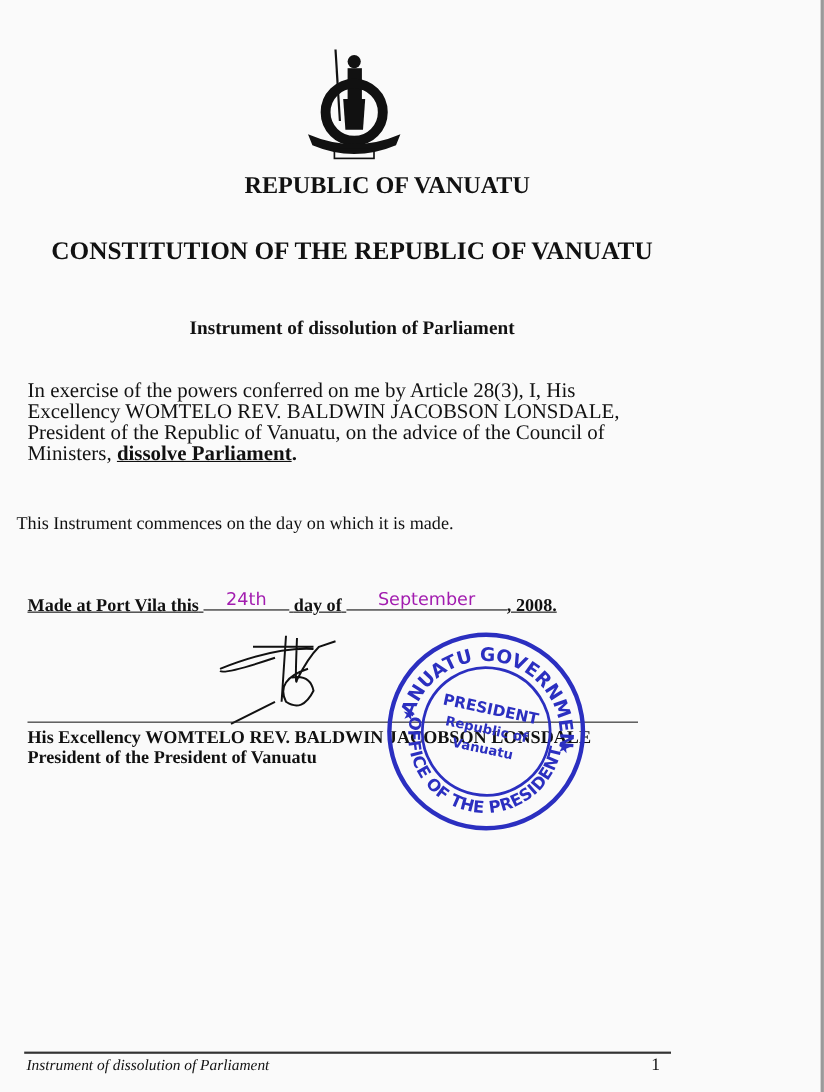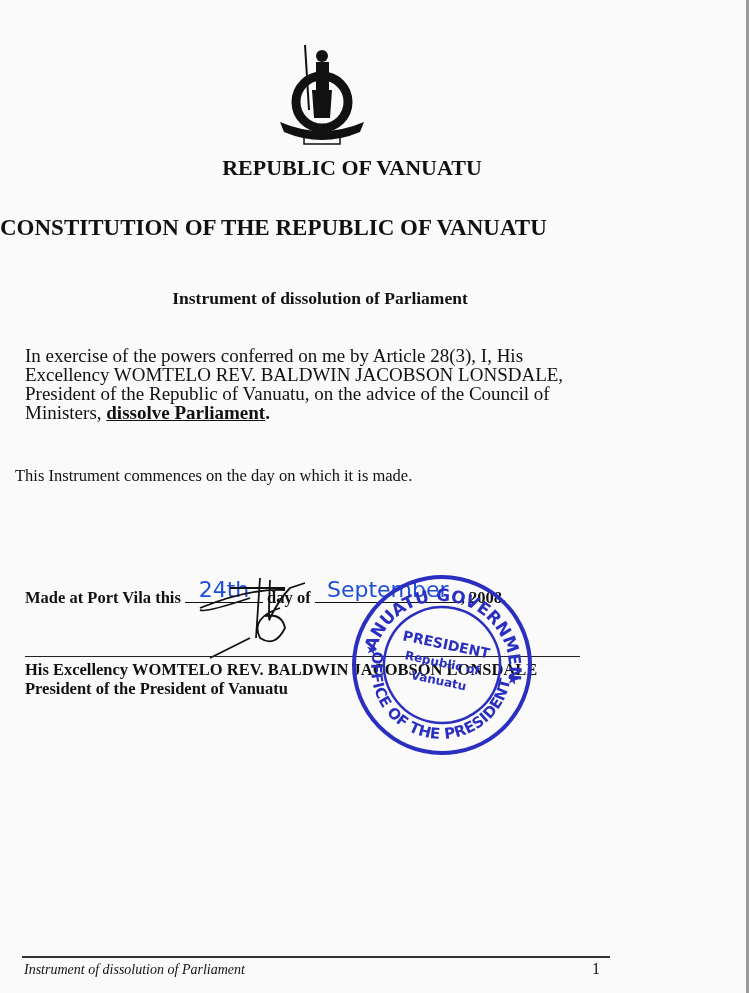--- a/index.html
+++ b/index.html
@@ -4,28 +4,28 @@
 <style>
   html, body { margin:0; padding:0; }
   body {
     width:749px; height:993px; background:#fafafa; position:relative; overflow:hidden;
     font-family:"Liberation Serif", serif; color:#111;
   }
   .edge { position:absolute; top:0; right:0; width:3px; height:993px; background:#9a9a9a; }
   .abs { position:absolute; }
   .emblem { left:272px; top:40px; width:100px; height:108px; }
   .h1 { left:0; width:640px; top:155px; text-align:center; font-weight:bold; font-size:22px;padding-left:32px; }
-  .h2 { left:0; width:640px; top:215px; font-weight:bold; font-size:23px; }
+  .h2 { left:0; width:640px; top:215px; text-align:center; font-weight:bold; font-size:23px; }
   .h3 { left:0; width:640px; top:288px; text-align:center; font-weight:bold; font-size:17.5px; }
   .para { left:25px; top:346px; width:560px; font-size:19px; line-height:19px; }
   .para b { text-decoration:underline; }
   .para2 { left:15px; top:466px; font-size:16.5px; }
-  .made { left:25px; top:584px; font-size:16.5px; font-weight:bold; white-space:nowrap; }
+  .made { left:25px; top:536px; font-size:16.5px; font-weight:bold; white-space:nowrap;text-decoration:underline; }
   .blank { display:inline-block; border-bottom:1px solid #111; text-align:center; position:relative; height:18px; vertical-align:baseline; }
-  .hand { font-family:"DejaVu Sans", sans-serif; color:#1d4ed8; font-weight:normal; font-size:22px; position:absolute; left:0; right:0; bottom:0; }
+  .hand { font-family:"DejaVu Sans", sans-serif; color:#a21caf; font-weight:normal; font-size:16px; position:absolute; left:0; right:0; bottom:0; }
   .sig { left:190px; top:568px; width:140px; height:92px; }
   .rule { left:25px; top:656px; width:555px; height:1px; background:#222; }
   .name { left:25px; top:660px; font-size:16.5px; font-weight:bold; line-height:19px; }
   .stamp { left:342px; top:573px; width:200px; height:185px; }
   .foot-rule { left:22px; top:956px; width:588px; height:2px; background:#333; }
   .foot-title { left:24px; top:962px; font-style:italic; font-size:14px; }
   .foot-page { left:592px; top:960px; font-size:16px; }
 </style>
 </head>
 <body>

